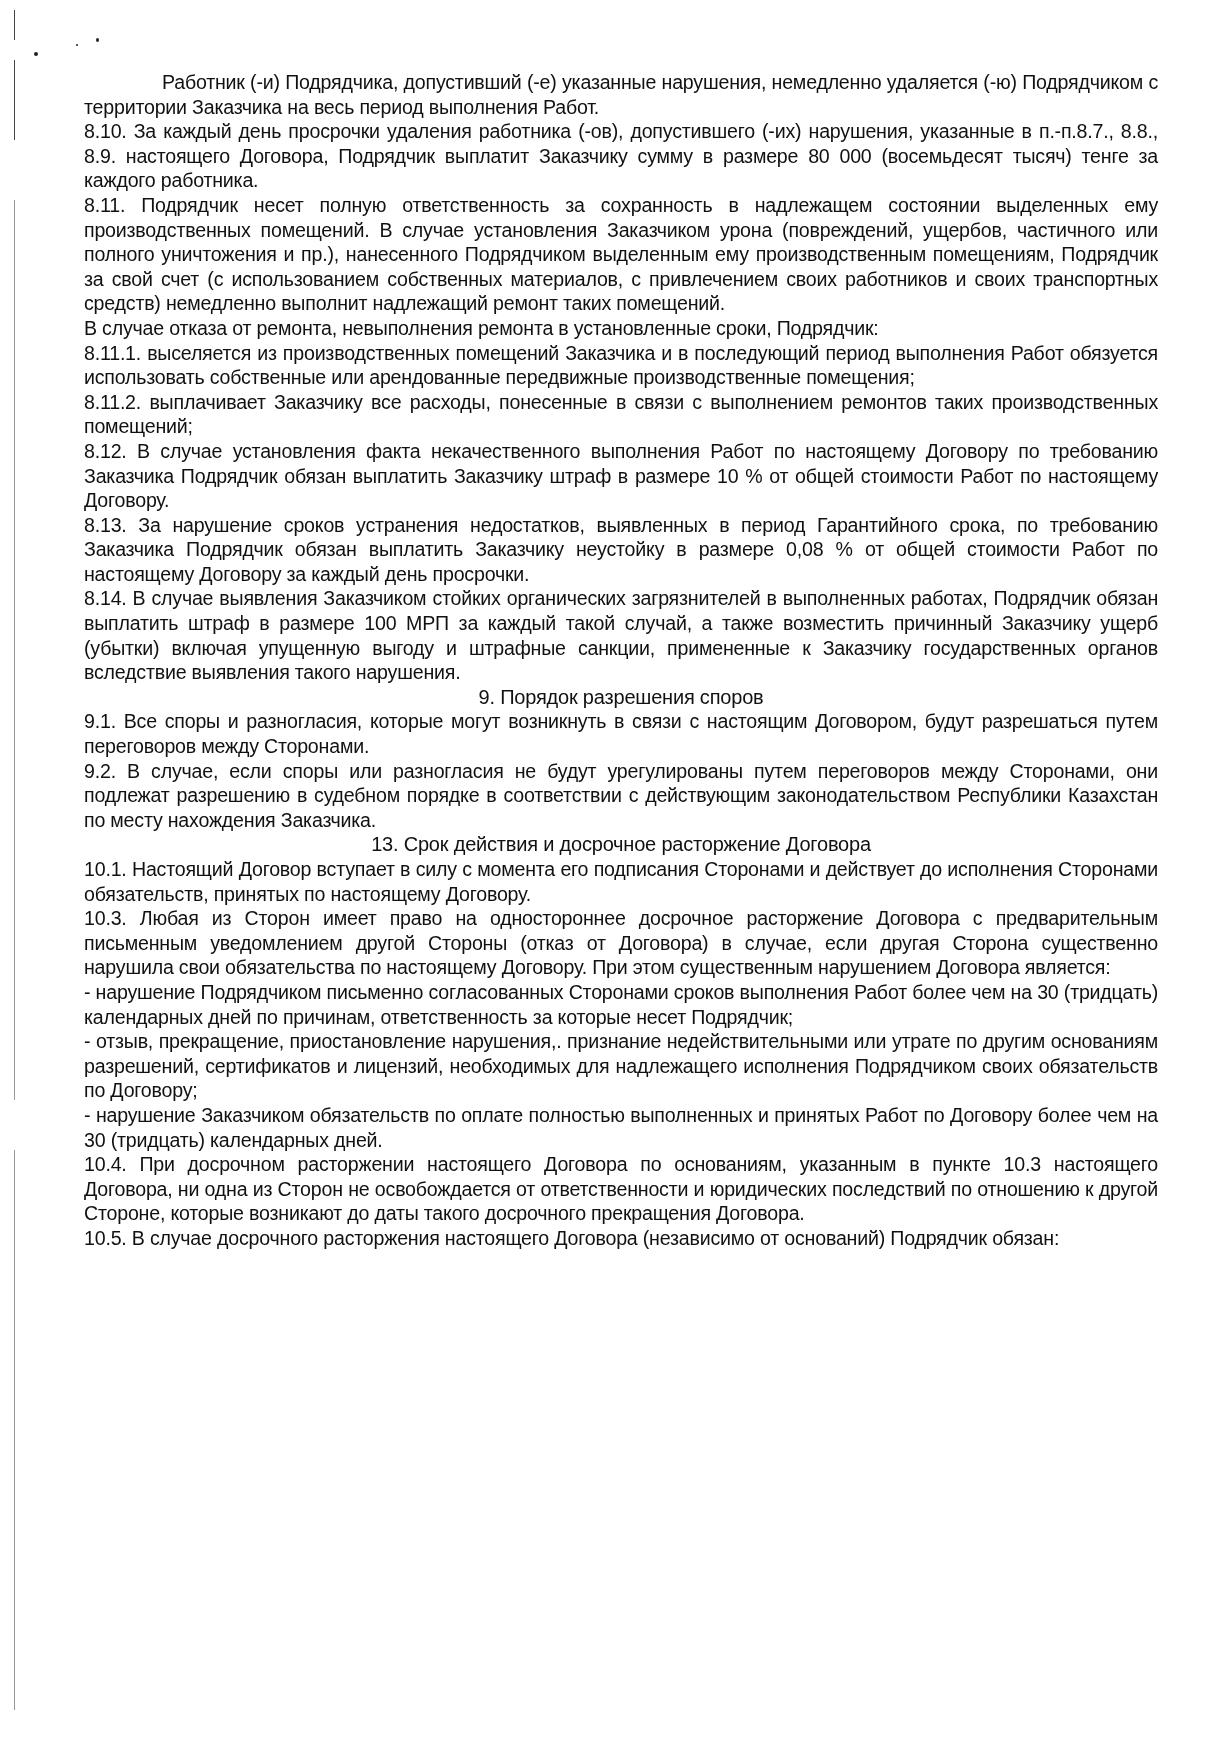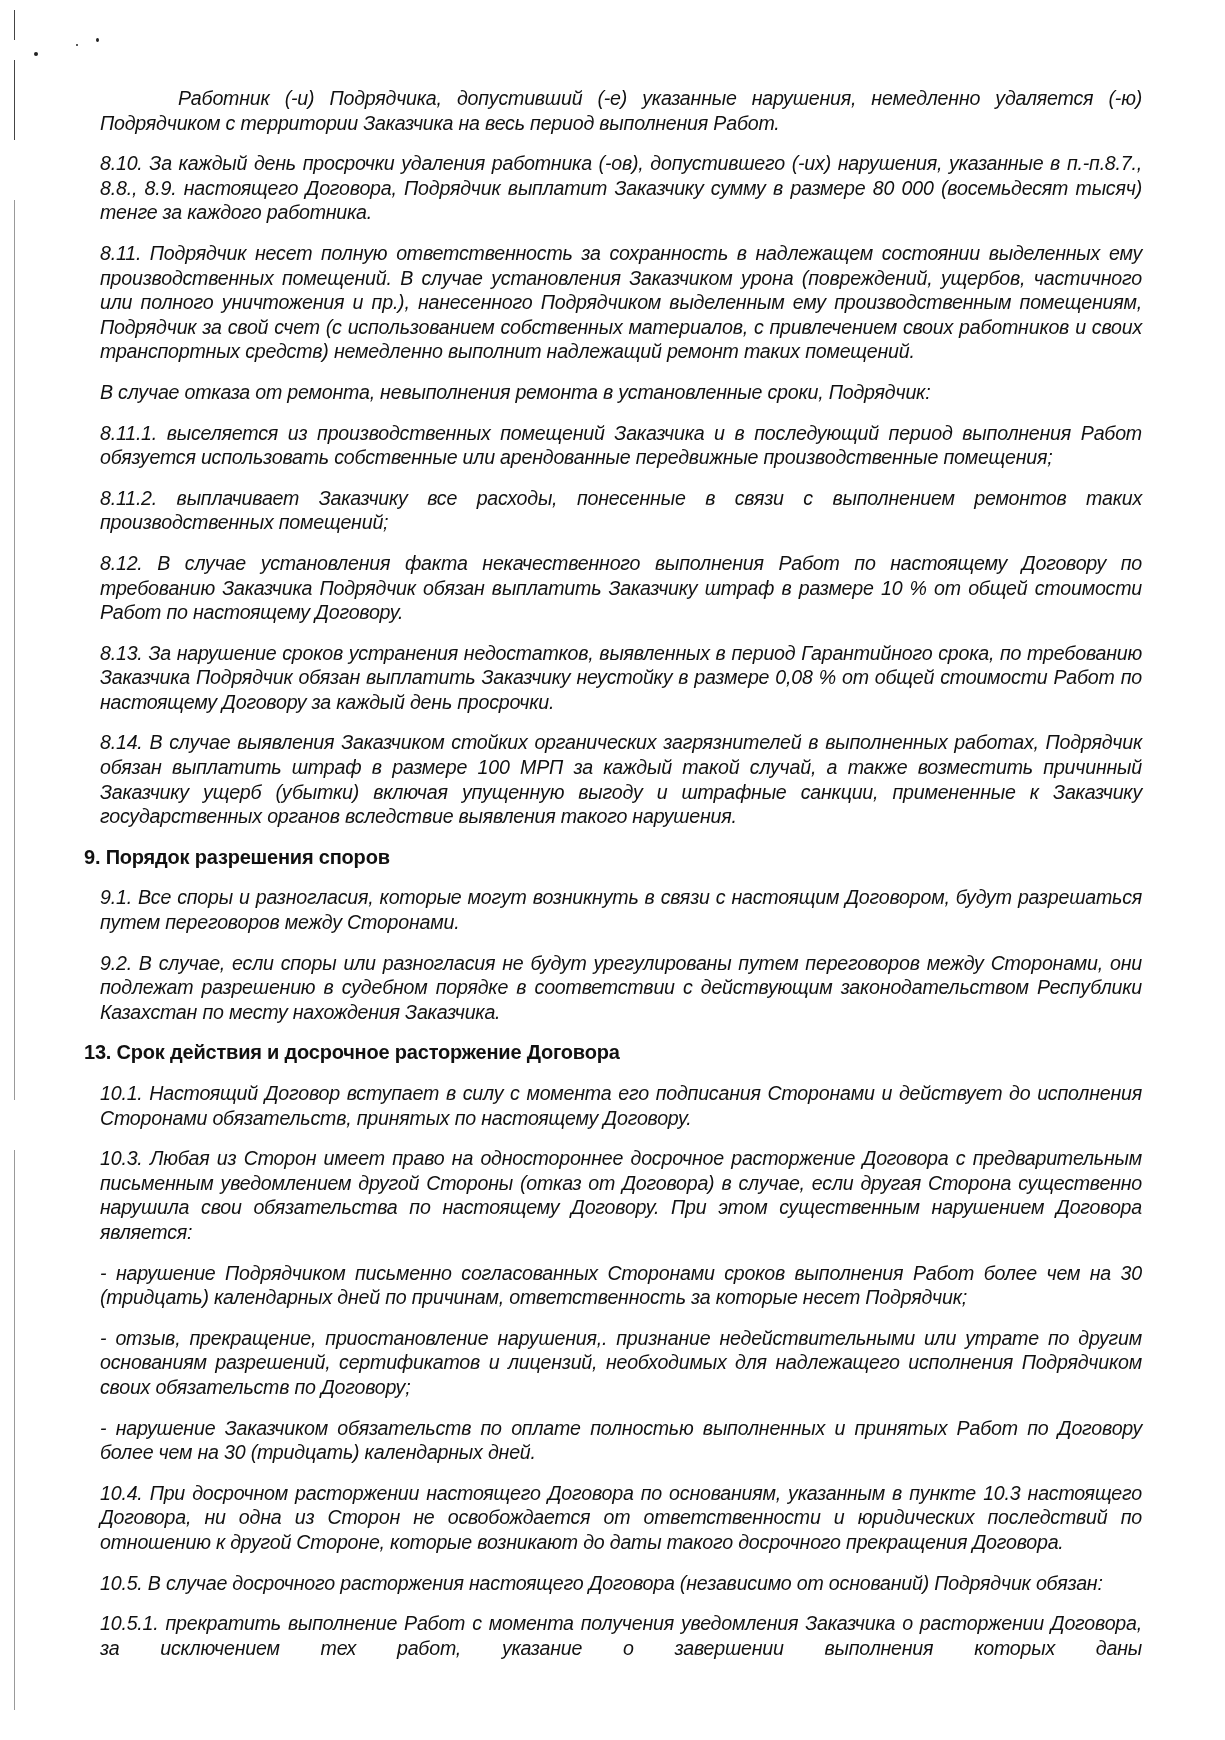--- a/index.html
+++ b/index.html
@@ -3,23 +3,23 @@
 <meta charset="utf-8">
 <style>
   html, body { margin: 0; padding: 0; background: #ffffff; }
   body { width: 1225px; height: 1740px; position: relative; overflow: hidden; }
   .page {
     position: absolute; left: 84px; top: 70px; width: 1074px;
     font-family: "Liberation Sans", sans-serif;
     font-size: 19.6px; line-height: 24.6px; color: #111;
     letter-spacing: -0.2px;
   }
-  .p { margin: 16px; text-align: justify; text-align-last: left; font-style: italic; }
+  .p { margin: 0; text-align: justify; text-align-last: left; }
   .indent { text-indent: 78px; }
-  .h { margin: 0; font-weight: bold; font-size: 20px; }
+  .h { margin: 0; text-align: center; font-weight: normal; font-size: 20px; }
   .scan-line {
     position: absolute; left: 14px; width: 1px; background: #444;
   }
   .speck { position: absolute; background: #222; border-radius: 50%; }
 </style>
 </head>
 <body>
 
 <div class="scan-line" style="top:10px;height:30px;"></div>
 <div class="scan-line" style="top:60px;height:80px;"></div>
@@ -43,14 +43,13 @@
   <p class="p">9.1. Все споры и разногласия, которые могут возникнуть в связи с настоящим Договором, будут разрешаться путем переговоров между Сторонами.</p>
   <p class="p">9.2. В случае, если споры или разногласия не будут урегулированы путем переговоров между Сторонами, они подлежат разрешению в судебном порядке в соответствии с действующим законодательством Республики Казахстан по месту нахождения Заказчика.</p>
   <p class="h">13. Срок действия и досрочное расторжение Договора</p>
   <p class="p">10.1. Настоящий Договор вступает в силу с момента его подписания Сторонами и действует до исполнения Сторонами обязательств, принятых по настоящему Договору.</p>
   <p class="p">10.3. Любая из Сторон имеет право на одностороннее досрочное расторжение Договора с предварительным письменным уведомлением другой Стороны (отказ от Договора) в случае, если другая Сторона существенно нарушила свои обязательства по настоящему Договору. При этом существенным нарушением Договора является:</p>
   <p class="p">- нарушение Подрядчиком письменно согласованных Сторонами сроков выполнения Работ более чем на 30 (тридцать) календарных дней по причинам, ответственность за которые несет Подрядчик;</p>
   <p class="p">- отзыв, прекращение, приостановление нарушения,. признание недействительными или утрате по другим основаниям разрешений, сертификатов и лицензий, необходимых для надлежащего исполнения Подрядчиком своих обязательств по Договору;</p>
   <p class="p">- нарушение Заказчиком обязательств по оплате полностью выполненных и принятых Работ по Договору более чем на 30 (тридцать) календарных дней.</p>
   <p class="p">10.4. При досрочном расторжении настоящего Договора по основаниям, указанным в пункте 10.3 настоящего Договора, ни одна из Сторон не освобождается от ответственности и юридических последствий по отношению к другой Стороне, которые возникают до даты такого досрочного прекращения Договора.</p>
   <p class="p">10.5. В случае досрочного расторжения настоящего Договора (независимо от оснований) Подрядчик обязан:</p>
-  <p class="p" style="text-align-last: justify;">10.5.1. прекратить выполнение Работ с момента получения уведомления Заказчика о расторжении Договора, за исключением тех работ, указание о завершении выполнения которых даны</p>
 </div>
 
 </body></html>

